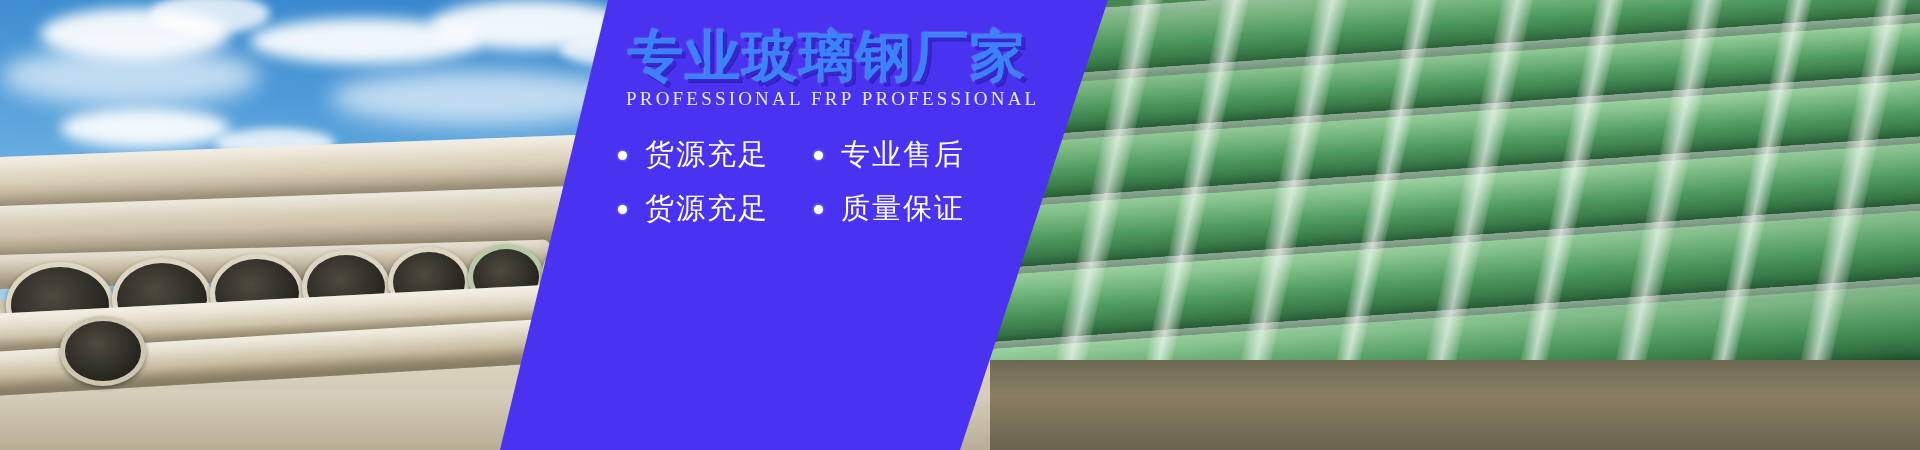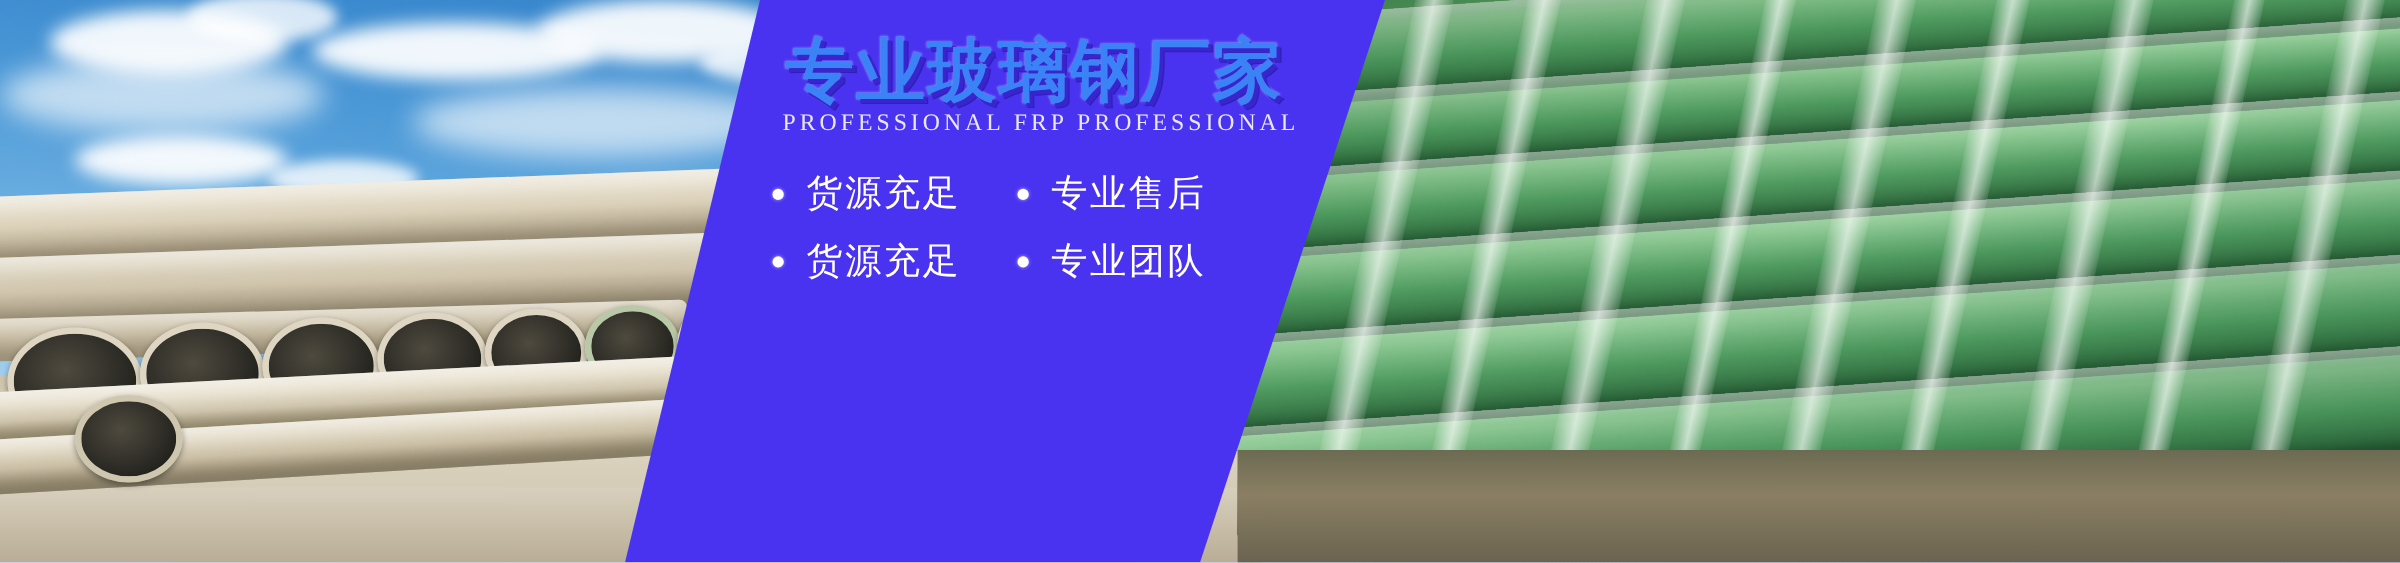--- a/index.html
+++ b/index.html
@@ -221,19 +221,19 @@
           <span class="btext">专业售后</span>
         </div>
       </div>
       <div class="brow">
         <div class="bitem col1">
           <span class="bdot"></span>
           <span class="btext">货源充足</span>
         </div>
         <div class="bitem">
           <span class="bdot"></span>
-          <span class="btext">专业团队</span>
+          <span class="btext">质量保证</span>
         </div>
       </div>
     </div>
   </div>
 
 </div>
 
 </body></html>

